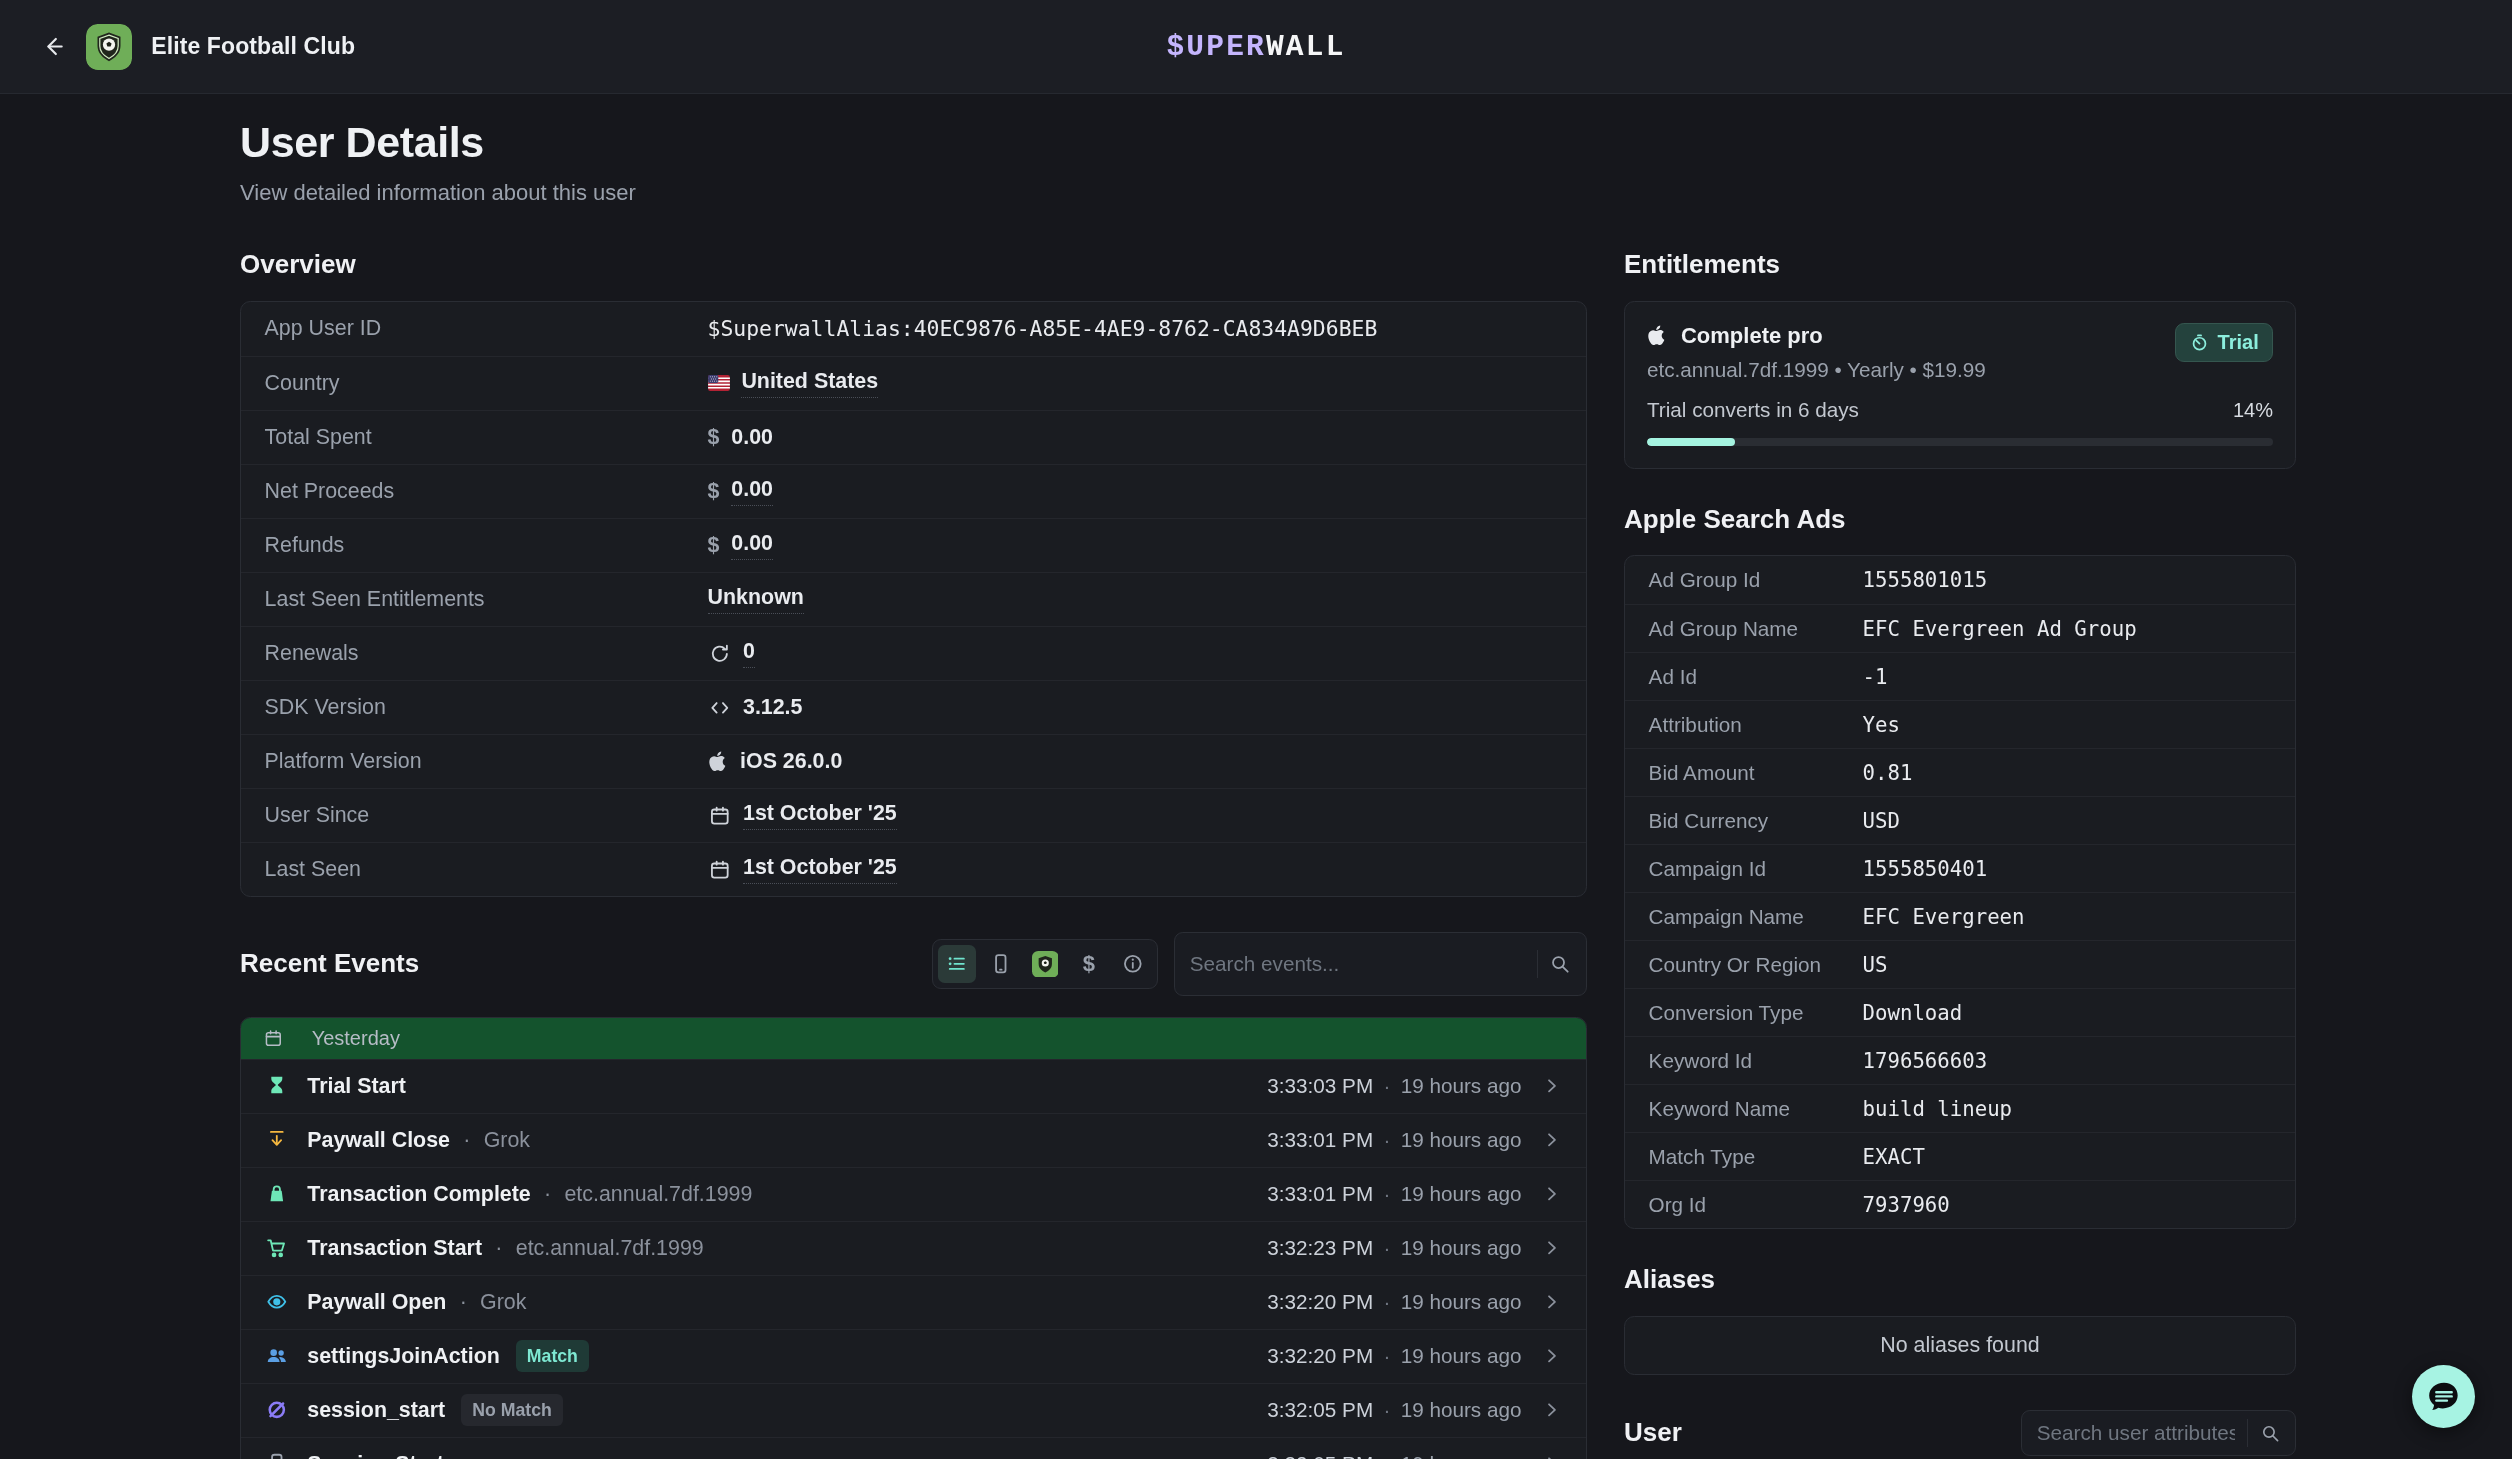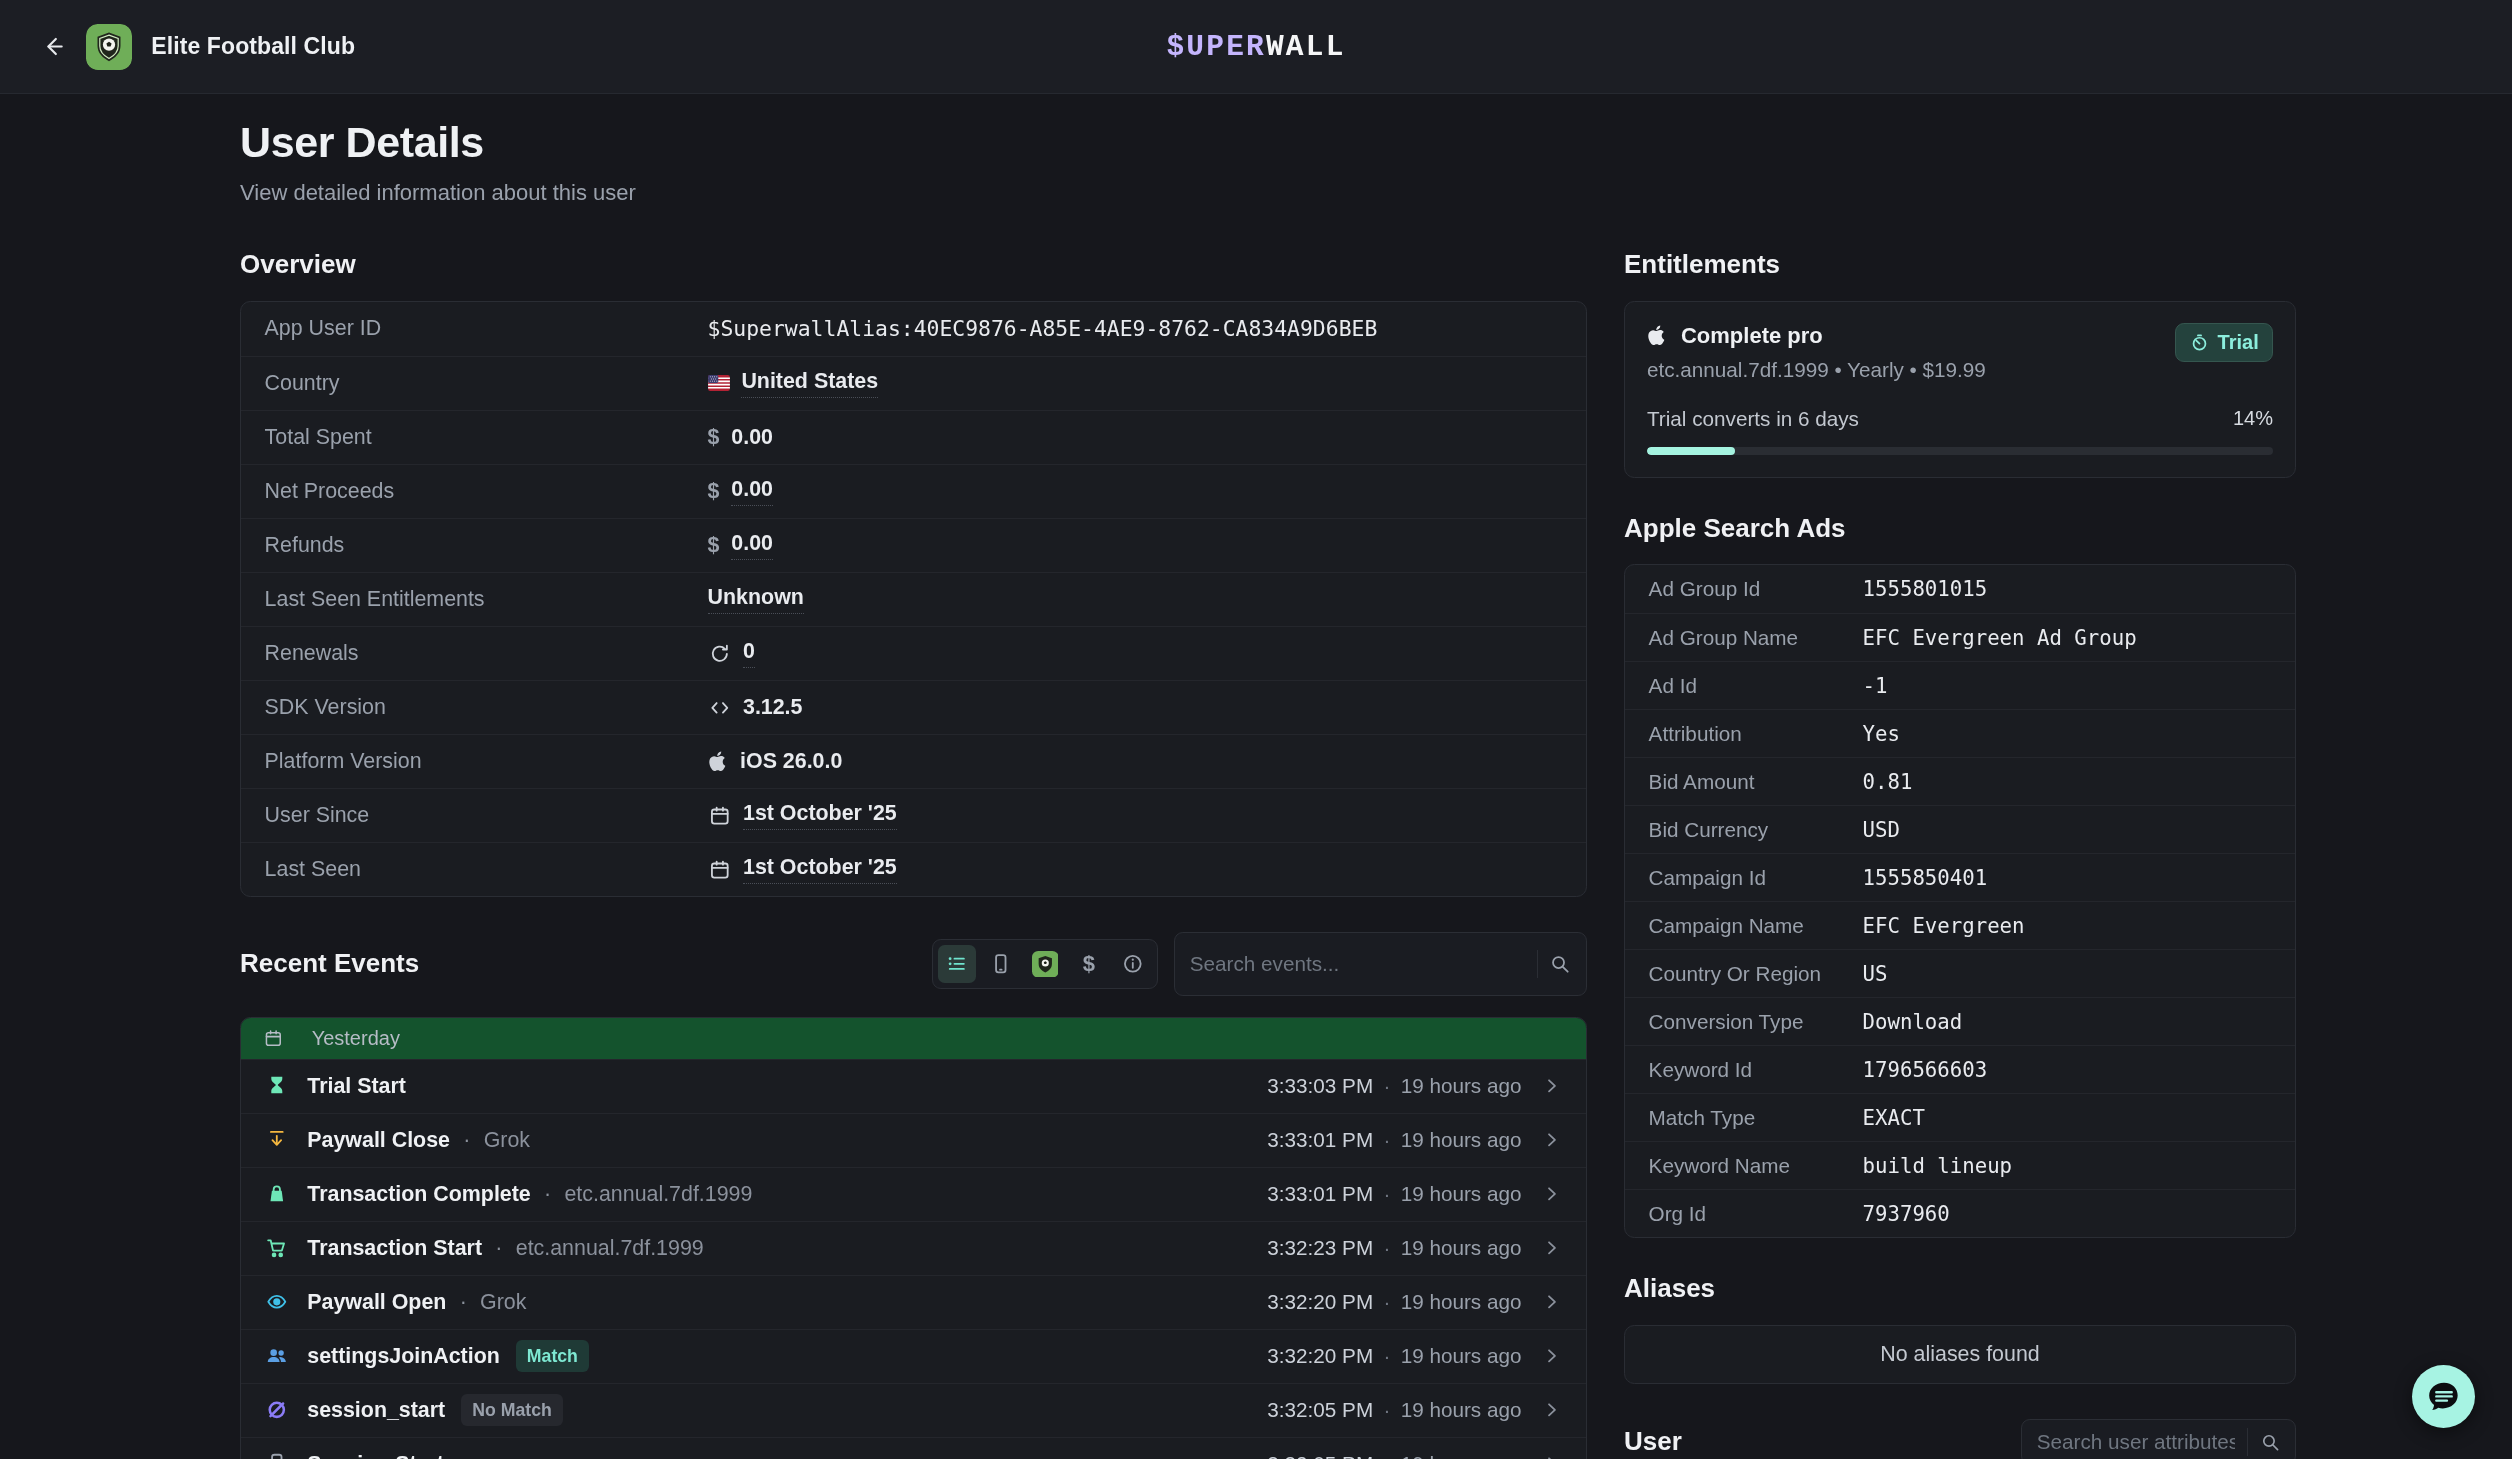--- a/index.html
+++ b/index.html
@@ -59,21 +59,21 @@
 
   
   .ent-card{padding:20.7px 22px 22px}
   .ent-top{display:flex;align-items:flex-start}
   .ent-title-row{display:flex;align-items:center;gap:13.3px}
   .ent-title{font-size:22px;font-weight:700}
   .ent-sub{margin-top:8.9px;font-size:20.7px;color:var(--dim)}
   .trial-badge{margin-left:auto;display:flex;align-items:center;gap:8.9px;background:#24423d;
     border:0.7px solid #35564f;color:#8ceedd;font-size:20px;font-weight:700;border-radius:8.9px;
     padding:7.4px 13.3px}
-  .trial-row{display:flex;align-items:flex-start;margin-top:25px}
+  .trial-row{display:flex;align-items:flex-end;margin-top:16px}
   .trial-text{font-size:20.7px;color:#c3c8d0}
   .trial-pct{margin-left:auto;font-size:20px;color:#d7dbe1}
   .progress{margin-top:16px;height:8px;border-radius:4.4px;background:#2a2d33;overflow:hidden}
   .progress .fill{height:100%;border-radius:4.4px;background:var(--teal-light)}
 
   
   .a-row{display:flex;align-items:center;height:48px;padding:0 23.6px}
   .a-row + .a-row{border-top:0.7px solid var(--row-border)}
   .a-label{width:214px;flex:none;color:var(--dim);font-size:20.7px}
   .a-value{font-size:20.7px;color:#e9ebef}
@@ -602,26 +602,26 @@
             </div>
             <div class="a-row">
               <div class="a-label">Conversion Type</div>
                    <div class="a-value mono">Download</div>
             </div>
             <div class="a-row">
               <div class="a-label">Keyword Id</div>
                    <div class="a-value mono">1796566603</div>
             </div>
             <div class="a-row">
+              <div class="a-label">Keyword Name</div>
+                   <div class="a-value mono">build lineup</div>
+            </div>
+            <div class="a-row">
               <div class="a-label">Match Type</div>
                    <div class="a-value mono">EXACT</div>
-            </div>
-            <div class="a-row">
-              <div class="a-label">Keyword Name</div>
-                   <div class="a-value mono">build lineup</div>
             </div>
             <div class="a-row">
               <div class="a-label">Org Id</div>
                    <div class="a-value mono">7937960</div>
             </div>
           </div>
       </section>
 
       <section class="section">
         <h2 class="section-heading">Aliases</h2>

